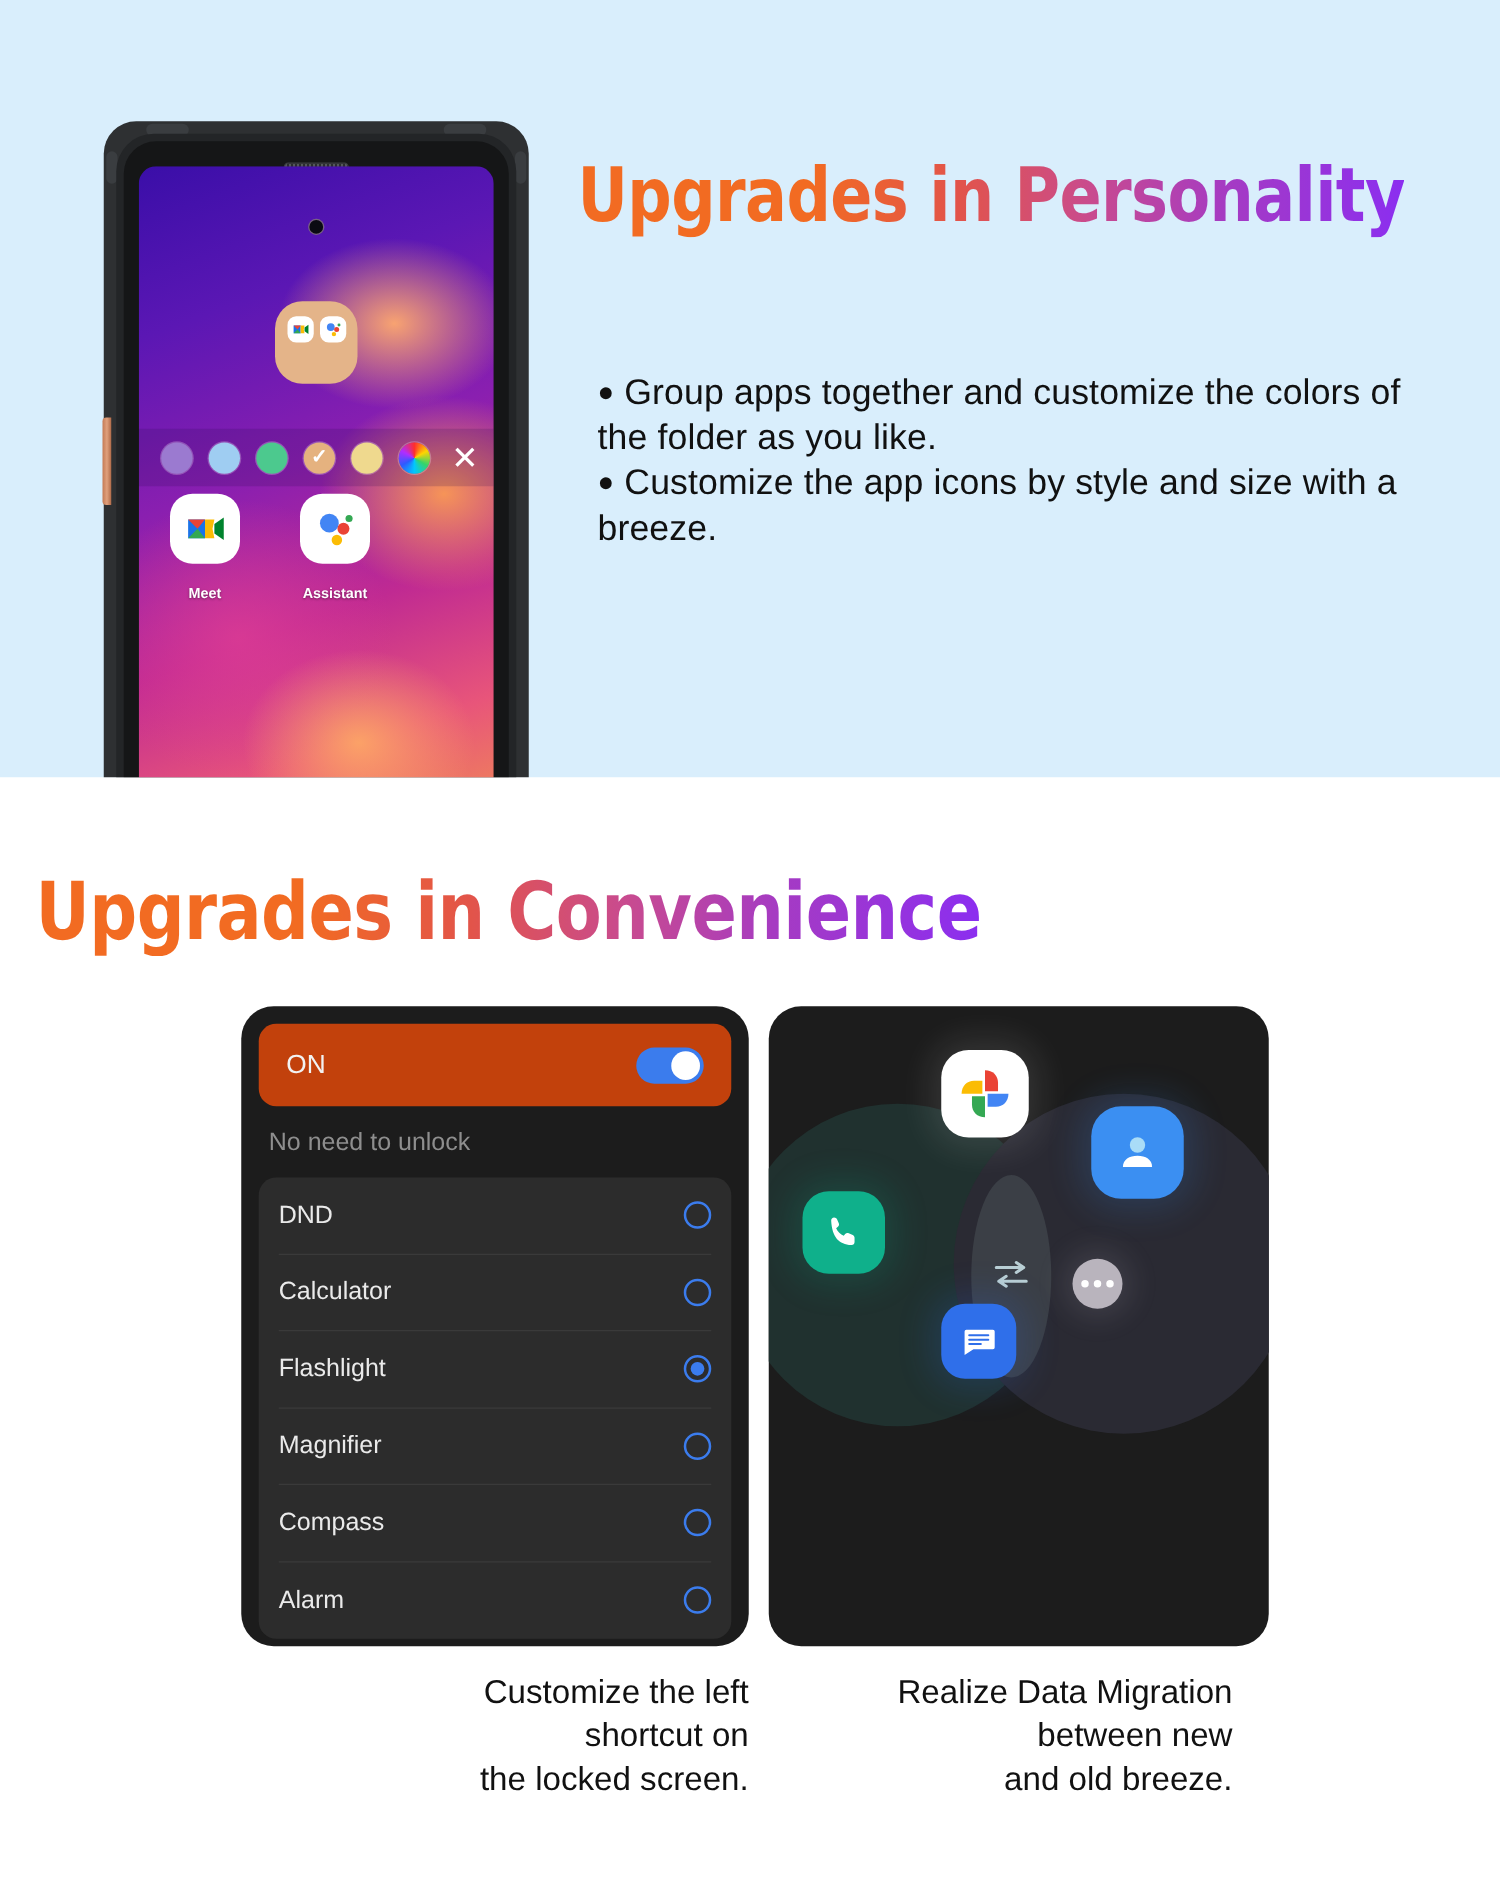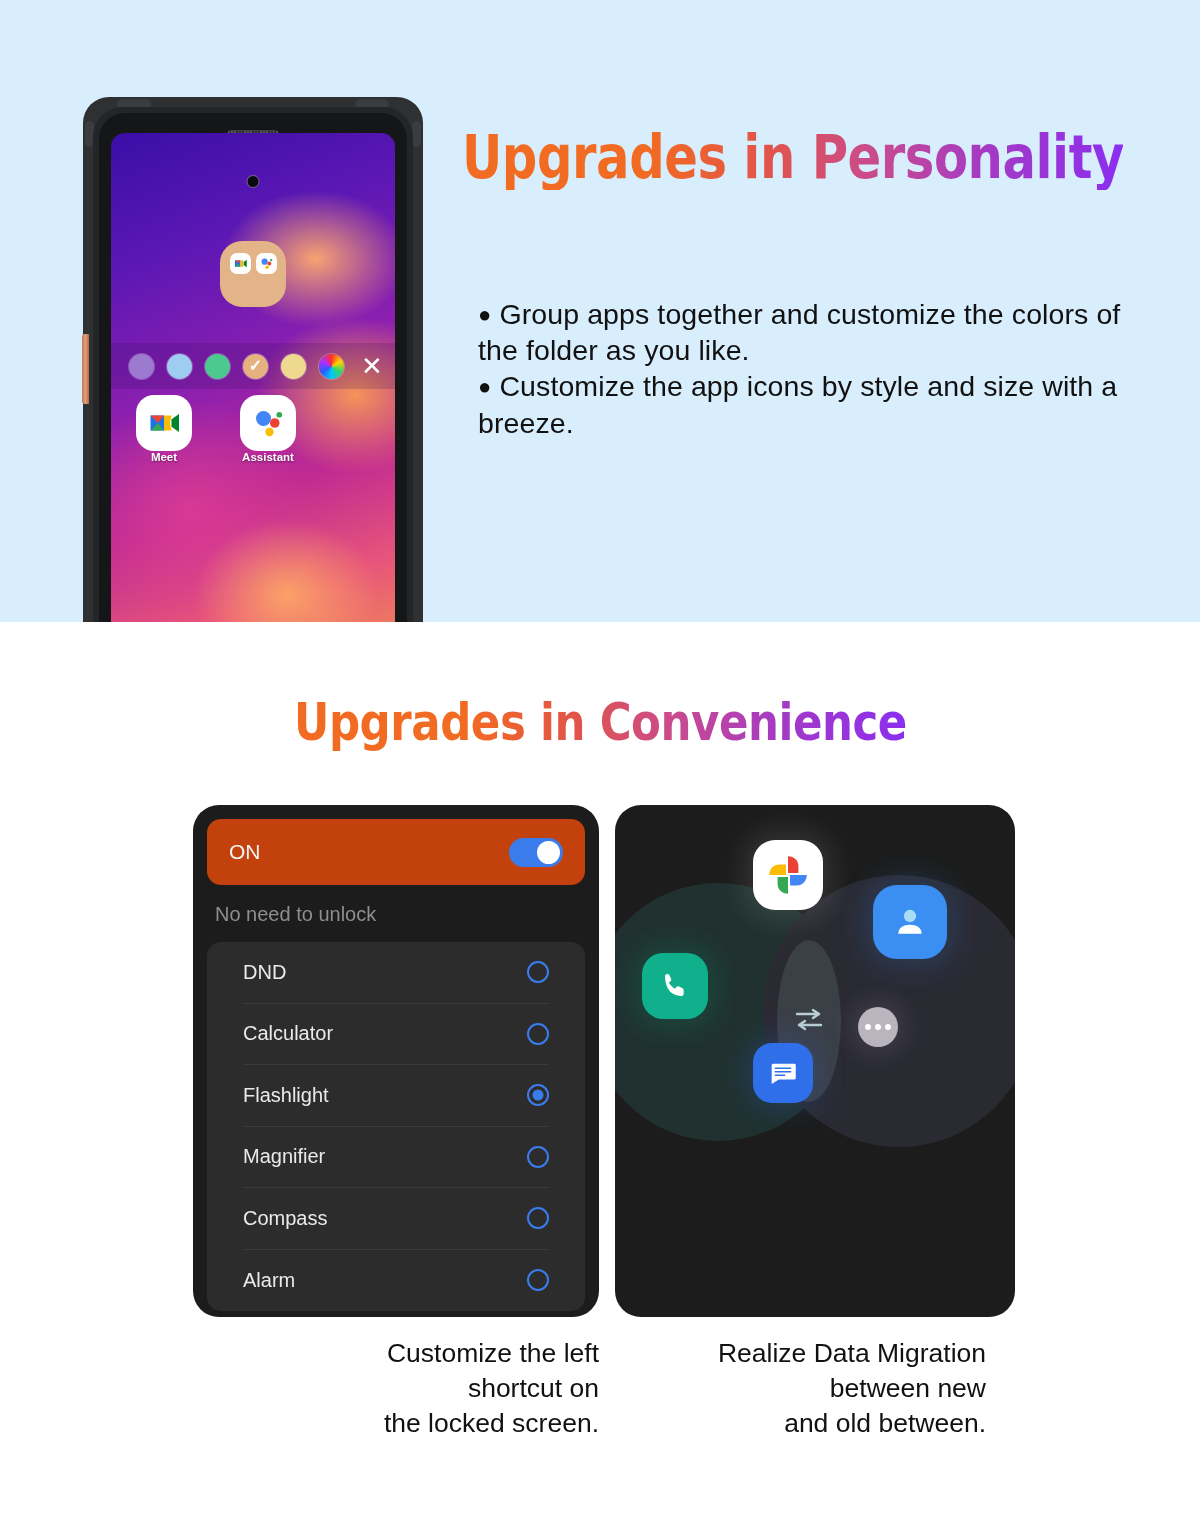--- a/index.html
+++ b/index.html
@@ -109,21 +109,21 @@
     position:absolute; left:0; right:0; top:262px;
     display:flex; padding-left:22px; gap:42px;
   }
   .home-app { width:62px; text-align:center; }
   .home-app-icon {
     width:56px; height:56px; background:#fff; border-radius:18px;
     margin:0 auto;
     display:flex; align-items:center; justify-content:center;
   }
   .home-app-label {
-    margin-top:0; color:#fff; font-size:11.5px; font-weight:bold;
+    margin-top:18px; color:#fff; font-size:11.5px; font-weight:bold;
     text-shadow:0 1px 2px rgba(0,0,0,.45);
   }
 
   
   .gradient-title {
     font-family:"DejaVu Sans Condensed","Liberation Sans Narrow","Liberation Sans", sans-serif;
     font-weight:bold;
     font-stretch:condensed;
     letter-spacing:-0.5px;
     background:linear-gradient(90deg,#f26b22 0%,#f26b22 28%,#e2544a 46%,#c94b8e 62%,#a63bc2 78%,#8b2ef0 100%);
@@ -145,22 +145,22 @@
   }
   .bullet-dot { font-size:22px; vertical-align:2px; }
 
   
   #section-convenience {
     position:absolute; left:0; top:622px; width:1200px; height:897px;
     background:#ffffff;
   }
   #convenience-title {
     position:absolute; left:0; right:0; top:72px;
-    text-align:center;
-    font-size:52px; line-height:1.1;
+    text-align:left;
+    font-size:64px; line-height:1.1;
   }
   #convenience-title span { display:inline-block; transform:scaleX(.93); }
 
   .dark-panel {
     position:absolute; top:183px;
     background:#1c1c1c;
     border-radius:26px;
     overflow:hidden;
   }
   #shortcut-panel { left:193px; width:406px; height:512px; padding:14px; }
@@ -180,21 +180,21 @@
   #on-toggle-switch::after {
     content:""; position:absolute; right:3px; top:3px;
     width:23px; height:23px; border-radius:50%; background:#fff;
   }
   #unlock-hint {
     color:#8e8e8e; font-size:20px;
     padding:18px 8px 16px 8px;
   }
   #shortcut-list {
     background:#2c2c2c; border-radius:14px;
-    padding:0 36px;
+    padding:0 16px;
   }
   .shortcut-row {
     height:61.5px;
     display:flex; align-items:center; justify-content:space-between;
     border-bottom:1px solid #3a3a3a;
   }
   .shortcut-row:last-child { border-bottom:none; }
   .shortcut-label { color:#eaeaea; font-size:20px; }
   .radio-circle {
     width:22px; height:22px; border-radius:50%;
@@ -427,15 +427,15 @@
   </div>
 
   <div id="shortcut-caption" class="panel-caption">
       <div>Customize the left</div>
       <div>shortcut on</div>
       <div>the locked screen.</div>
     </div>
   <div id="migration-caption" class="panel-caption">
       <div>Realize Data Migration</div>
       <div>between new</div>
-      <div>and old between.</div>
+      <div>and old breeze.</div>
     </div>
 </div>
 
 </body></html>

